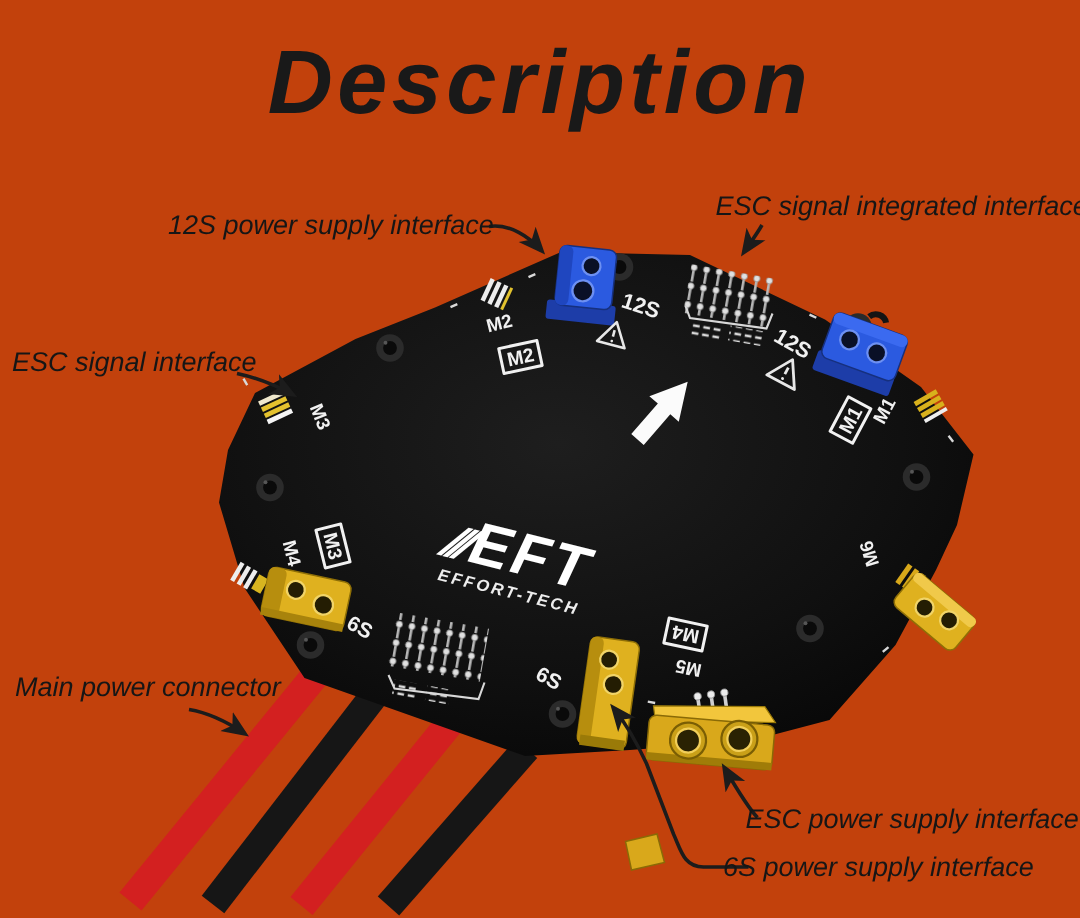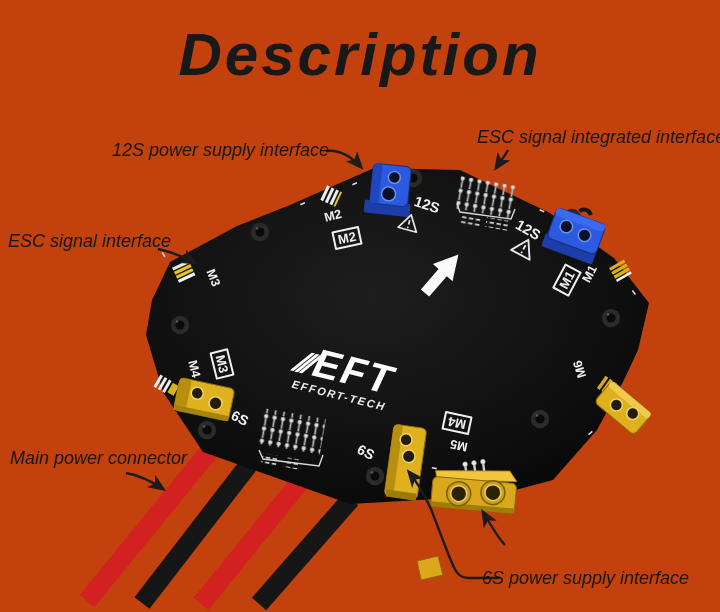--- a/index.html
+++ b/index.html
@@ -235,20 +235,21 @@
       <path d="M499,578 L469,578 C456,578 454,567 449,556 L431,509 C424,494 417,482 409,472" marker-end="url(#ah)"></path>
     </g>
   </svg>
 
   <div class="title">Description</div>
 
   <div class="callout" style="left:112px; top:141px;text-align:center;">12S power supply interface</div>
   <div class="callout" style="left:477px; top:128px;">ESC signal integrated interface</div>
   <div class="callout" style="left:10px;  top:449px;">Main power connector</div>
   <div class="callout" style="left:8px;   top:232px;">ESC signal interface</div>
+  <div class="callout" style="left:497px; top:537px;">ESC power supply interface</div>
   <div class="callout" style="left:482px; top:569px;">6S power supply interface</div>
 
   <span class="silk" style="left:333px; top:216px; --r:-14deg; font-size:12.5px;">M2</span>
   <span class="silk boxed" style="left:347px; top:238px; --r:-12deg; font-size:13px;">M2</span>
   <span class="silk" style="left:427px; top:205px; --r:18deg; font-size:14.5px;">12S</span>
   <span class="silk" style="left:528px; top:230px; --r:30deg; font-size:14.5px;">12S</span>
   <span class="silk boxed" style="left:567px; top:280px; --r:-62deg; font-size:13px;">M1</span>
   <span class="silk" style="left:590px; top:274px; --r:-62deg; font-size:12.5px;">M1</span>
   <span class="silk" style="left:213px; top:278px; --r:68deg; font-size:12.5px;">M3</span>
   <span class="silk" style="left:194px; top:369px; --r:76deg; font-size:12.5px;">M4</span>

